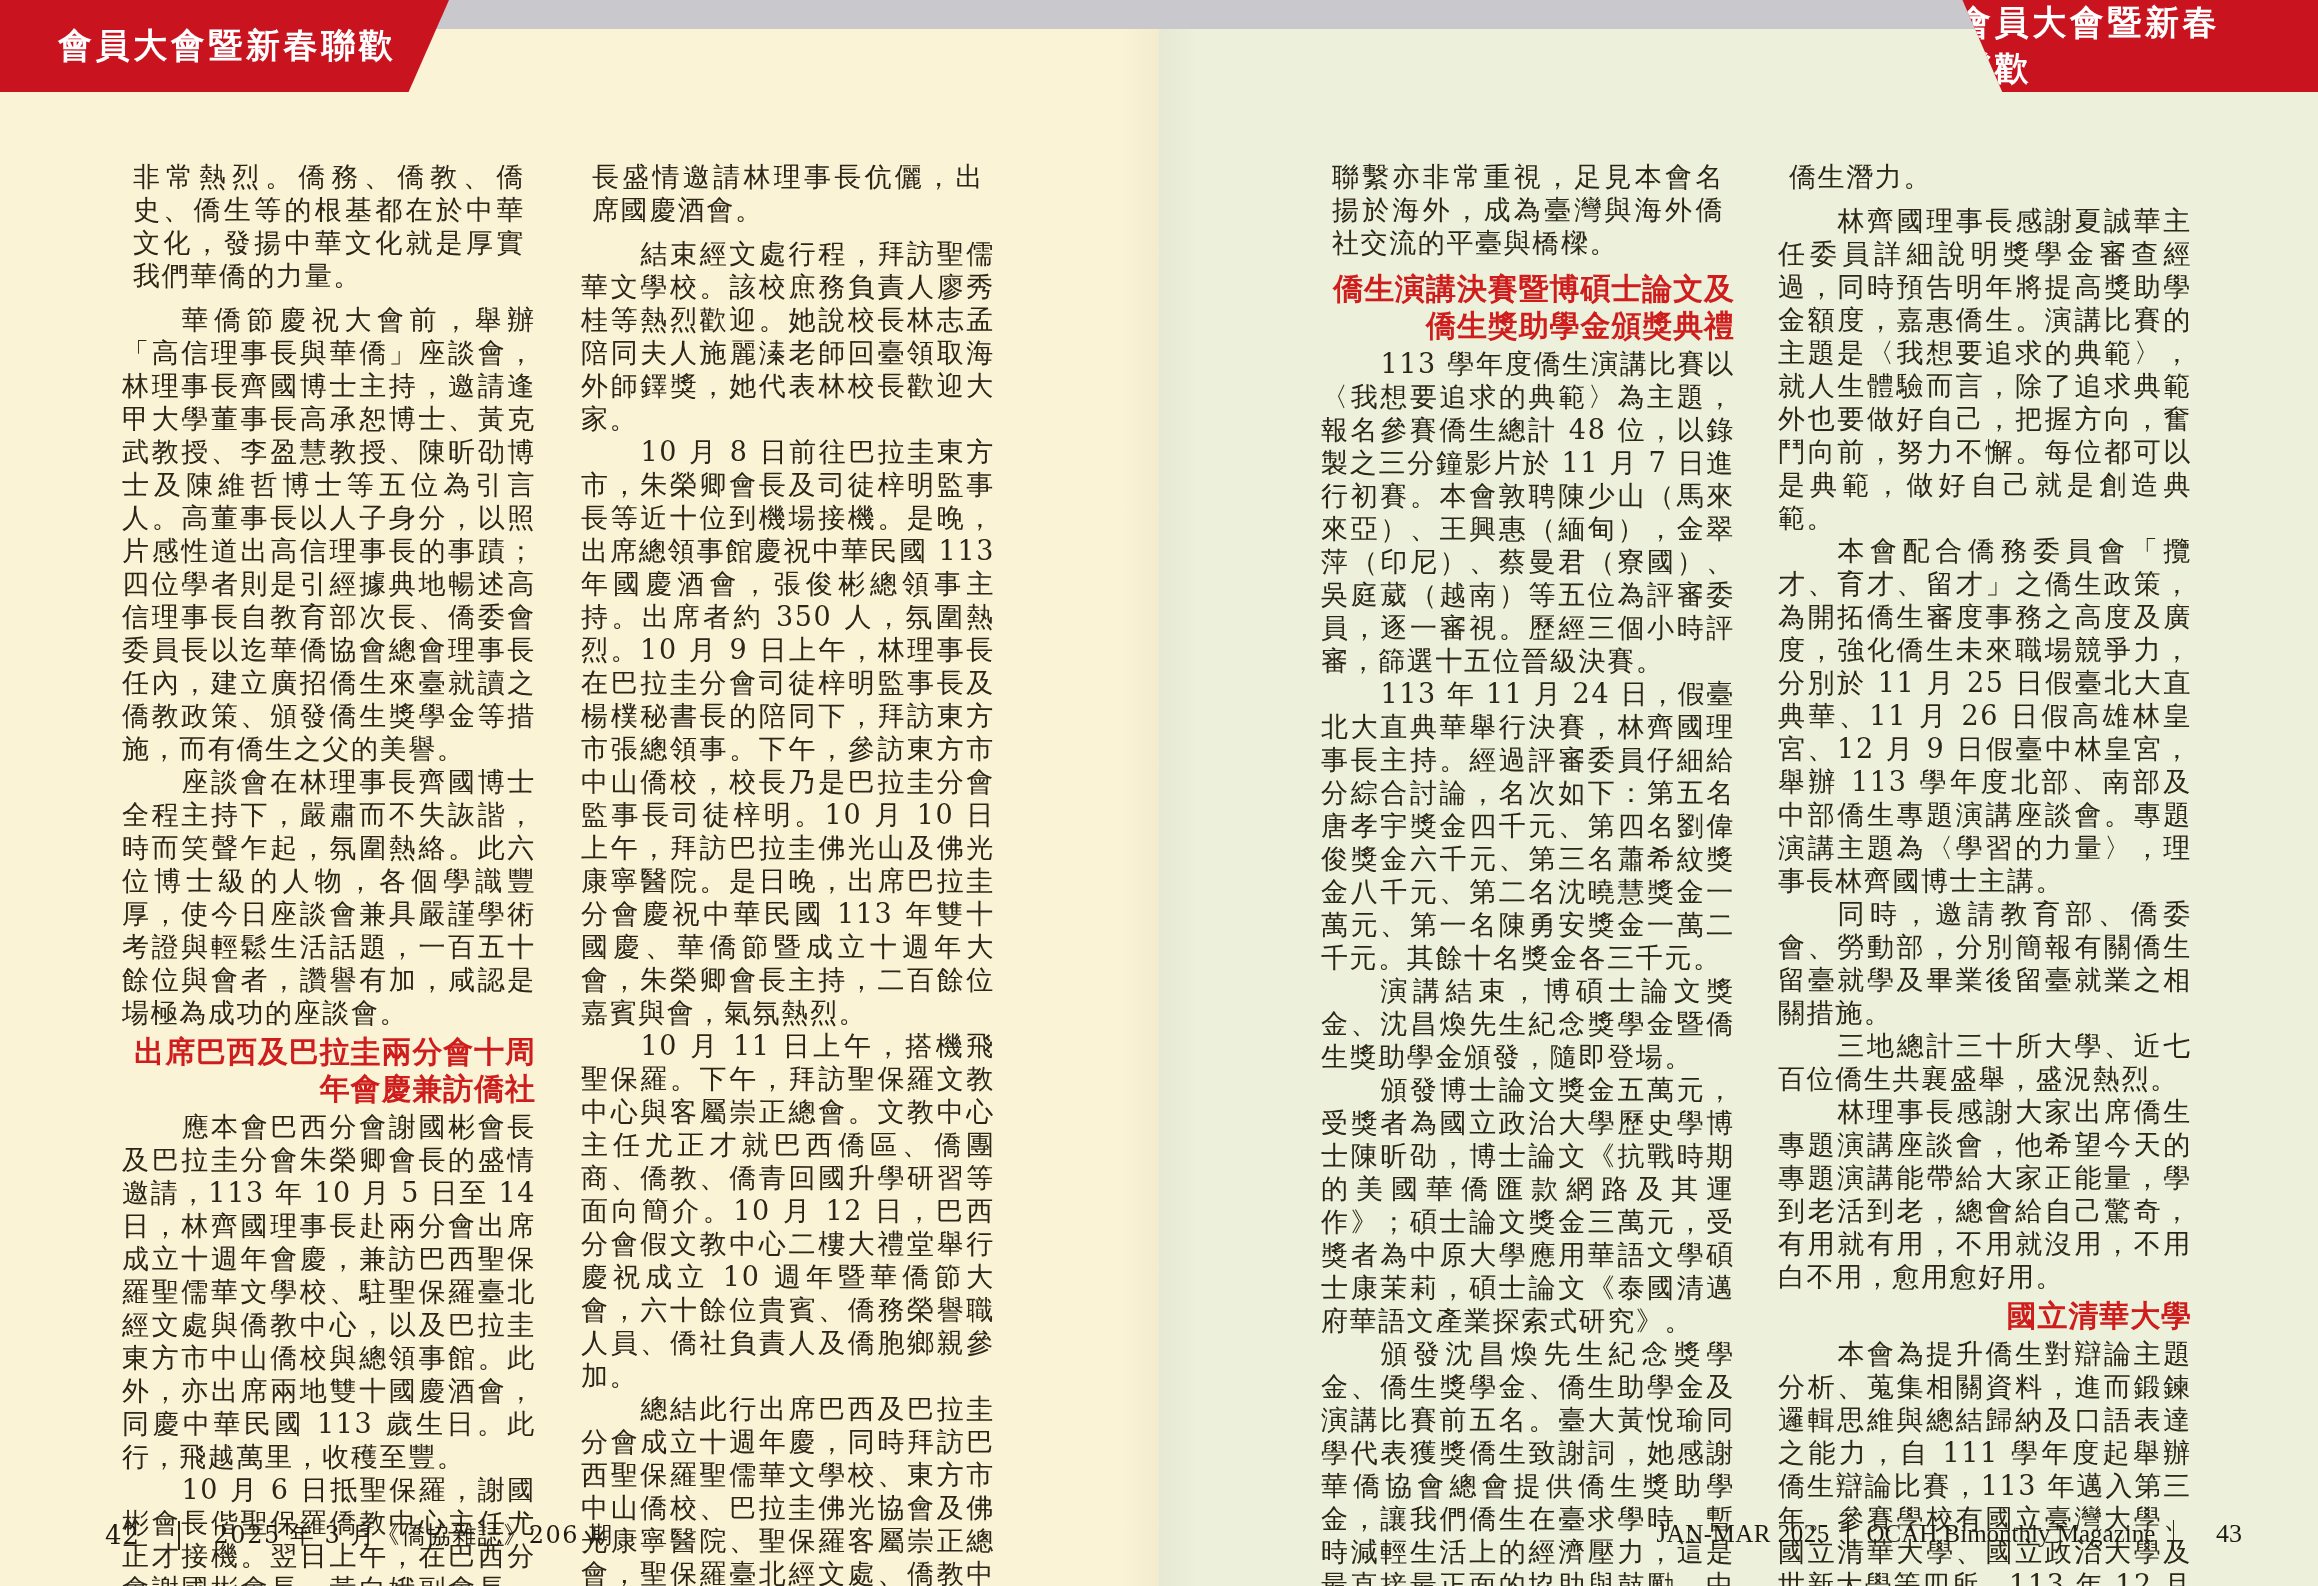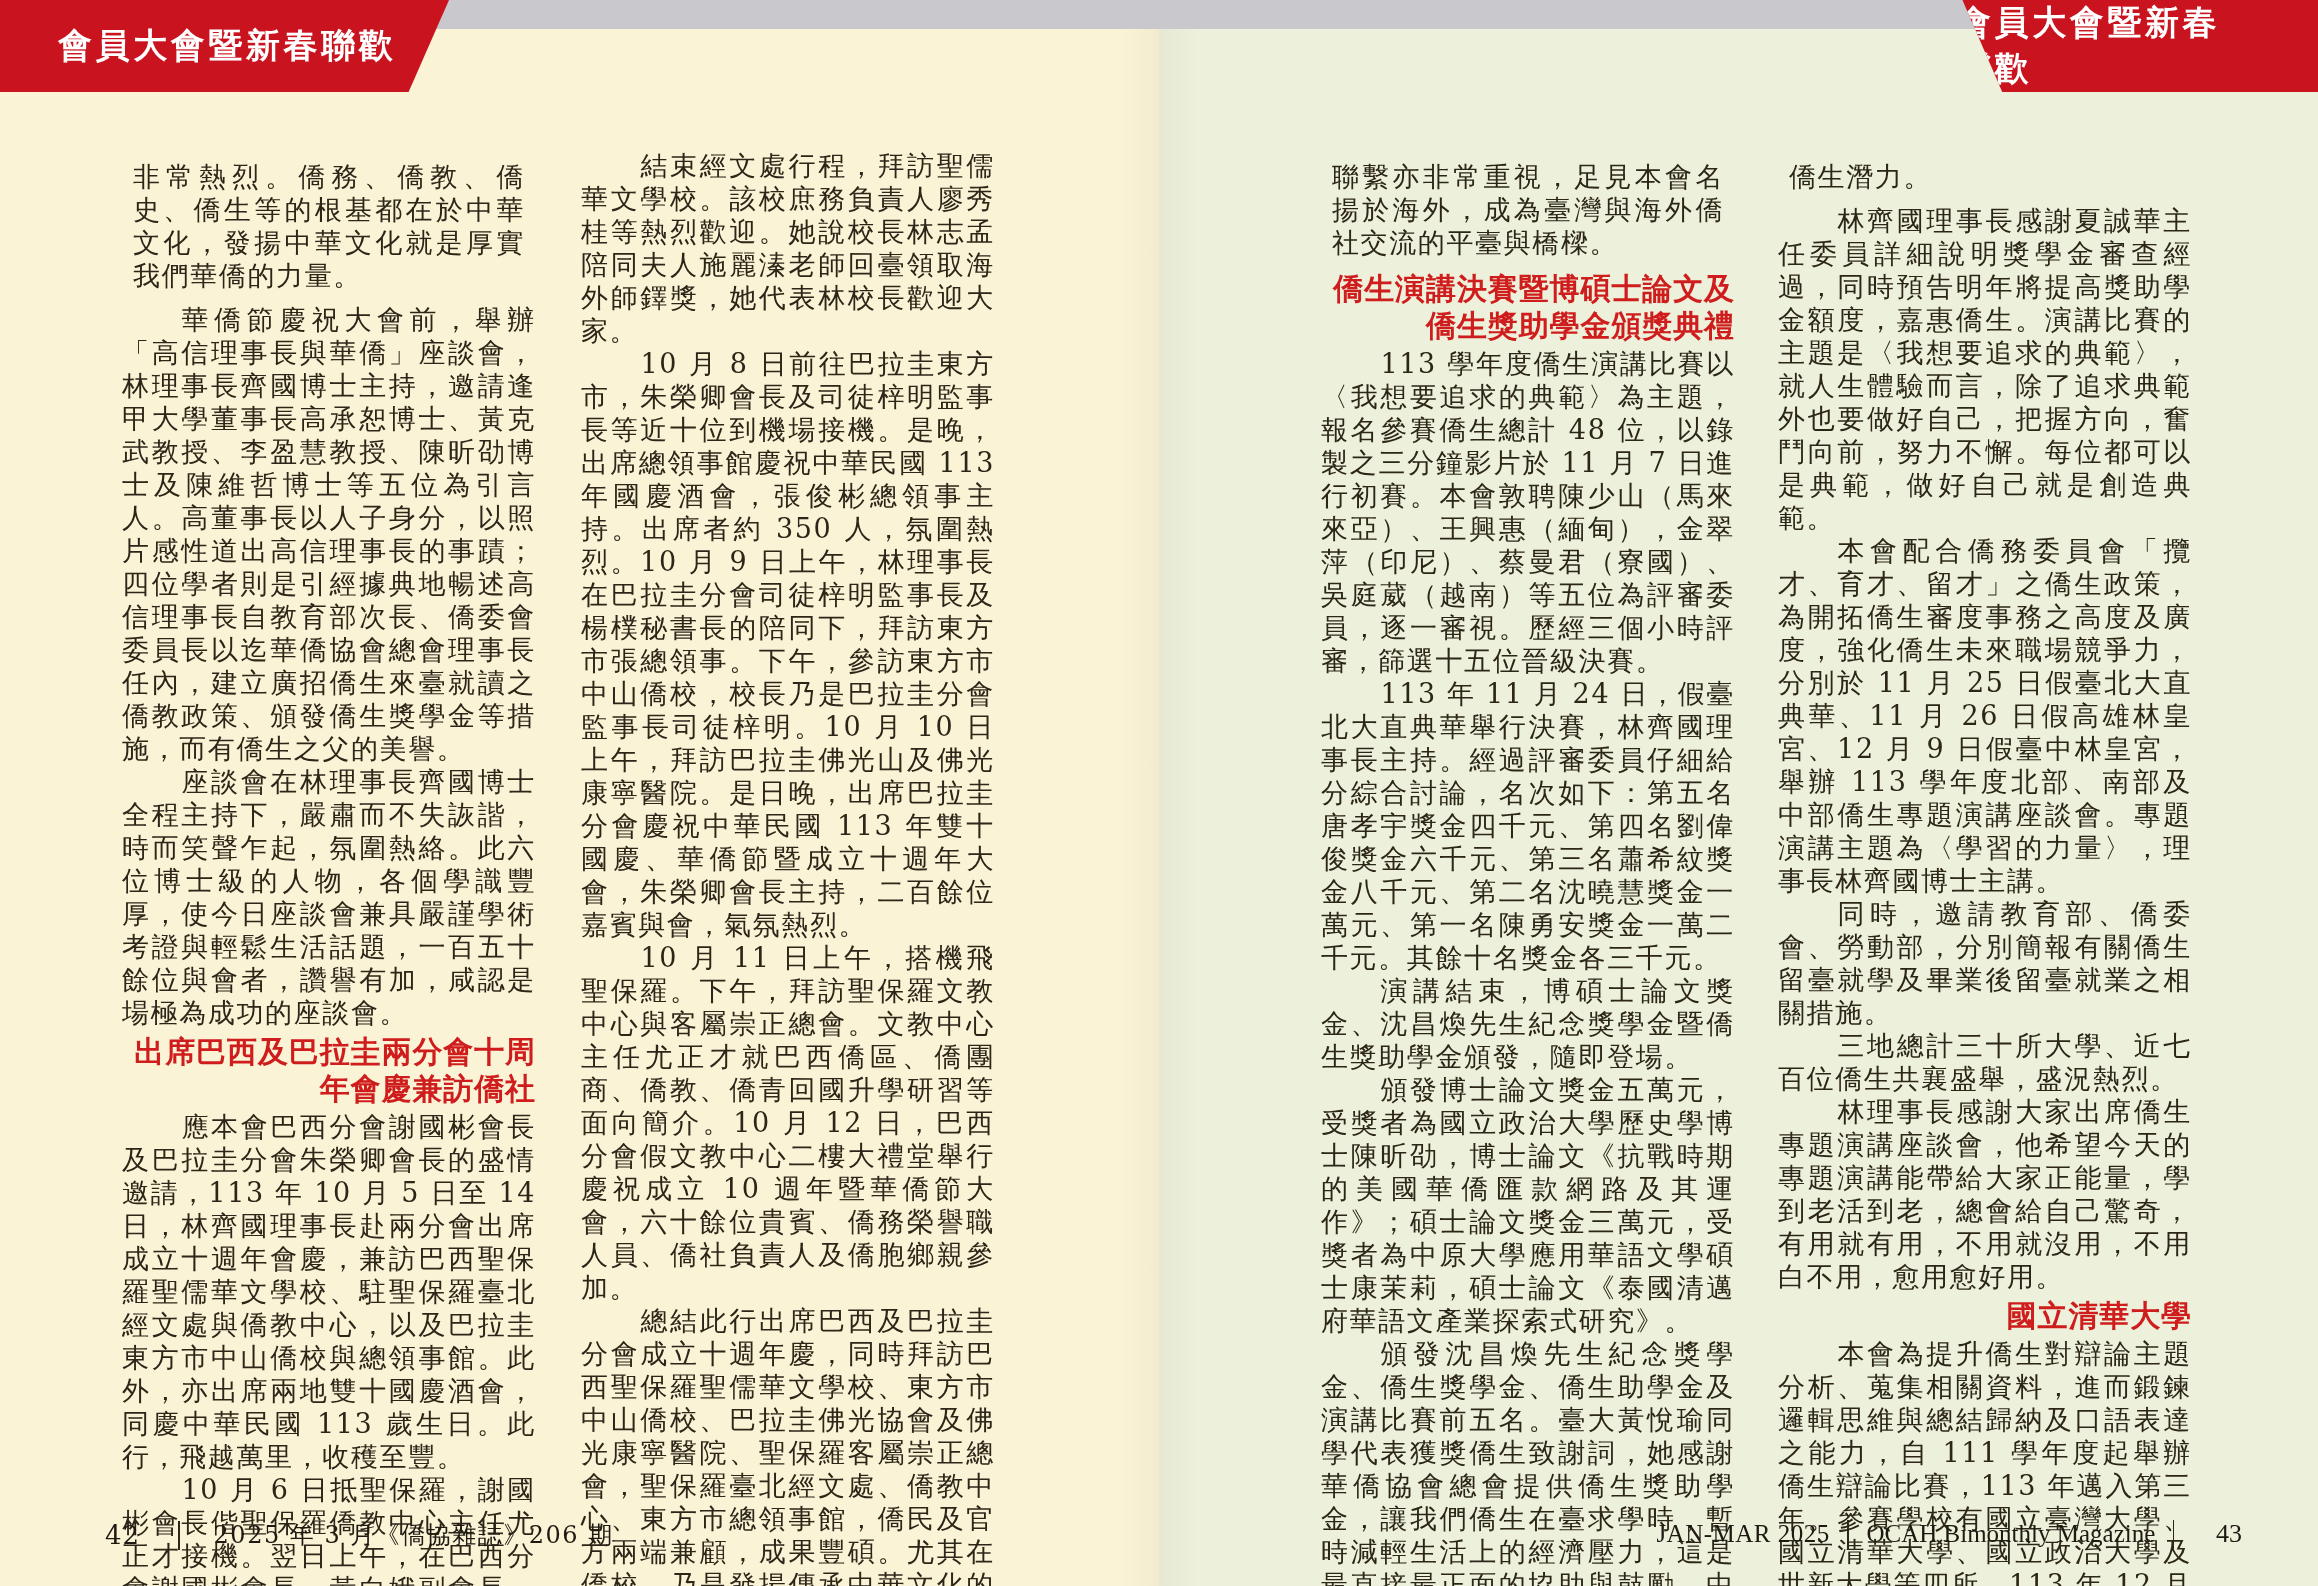--- a/index.html
+++ b/index.html
@@ -67,20 +67,21 @@
 
 <div id="col1" class="col">
     <div class="frag">非常熱烈。僑務、僑教、僑史、僑生等的根基都在於中華文化，發揚中華文化就是厚實我們華僑的力量。</div>
     <div class="para">華僑節慶祝大會前，舉辦「高信理事長與華僑」座談會，林理事長齊國博士主持，邀請逢甲大學董事長高承恕博士、黃克武教授、李盈慧教授、陳昕劭博士及陳維哲博士等五位為引言人。高董事長以人子身分，以照片感性道出高信理事長的事蹟；四位學者則是引經據典地暢述高信理事長自教育部次長、僑委會委員長以迄華僑協會總會理事長任內，建立廣招僑生來臺就讀之僑教政策、頒發僑生獎學金等措施，而有僑生之父的美譽。</div>
     <div class="para">座談會在林理事長齊國博士全程主持下，嚴肅而不失詼諧，時而笑聲乍起，氛圍熱絡。此六位博士級的人物，各個學識豐厚，使今日座談會兼具嚴謹學術考證與輕鬆生活話題，一百五十餘位與會者，讚譽有加，咸認是場極為成功的座談會。</div>
     <div class="heading">出席巴西及巴拉圭兩分會十周年會慶兼訪僑社</div>
     <div class="para">應本會巴西分會謝國彬會長及巴拉圭分會朱榮卿會長的盛情邀請，113 年 10 月 5 日至 14 日，林齊國理事長赴兩分會出席成立十週年會慶，兼訪巴西聖保羅聖儒華文學校、駐聖保羅臺北經文處與僑教中心，以及巴拉圭東方市中山僑校與總領事館。此外，亦出席兩地雙十國慶酒會，同慶中華民國 113 歲生日。此行，飛越萬里，收穫至豐。</div>
     <div class="para">10 月 6 日抵聖保羅，謝國彬會長偕聖保羅僑教中心主任尤正才接機。翌日上午，在巴西分會謝國彬會長、黃白娥副會長、監事長高建州、秘書長卞啟祥、文宣廖世秉、會計李麗霞、理事鄭淑真等一行陪同，拜訪我國駐聖保羅臺北經文處，受到處長馮光中熱情接待。馮處</div>
   </div>
 <div id="col2" class="col">
+    <div class="frag">長盛情邀請林理事長伉儷，出席國慶酒會。</div>
     <div class="para">結束經文處行程，拜訪聖儒華文學校。該校庶務負責人廖秀桂等熱烈歡迎。她說校長林志孟陪同夫人施麗溱老師回臺領取海外師鐸獎，她代表林校長歡迎大家。</div>
     <div class="para">10 月 8 日前往巴拉圭東方市，朱榮卿會長及司徒梓明監事長等近十位到機場接機。是晚，出席總領事館慶祝中華民國 113 年國慶酒會，張俊彬總領事主持。出席者約 350 人，氛圍熱烈。10 月 9 日上午，林理事長在巴拉圭分會司徒梓明監事長及楊樸秘書長的陪同下，拜訪東方市張總領事。下午，參訪東方市中山僑校，校長乃是巴拉圭分會監事長司徒梓明。10 月 10 日上午，拜訪巴拉圭佛光山及佛光康寧醫院。是日晚，出席巴拉圭分會慶祝中華民國 113 年雙十國慶、華僑節暨成立十週年大會，朱榮卿會長主持，二百餘位嘉賓與會，氣氛熱烈。</div>
     <div class="para">10 月 11 日上午，搭機飛聖保羅。下午，拜訪聖保羅文教中心與客屬崇正總會。文教中心主任尤正才就巴西僑區、僑團商、僑教、僑青回國升學研習等面向簡介。10 月 12 日，巴西分會假文教中心二樓大禮堂舉行慶祝成立 10 週年暨華僑節大會，六十餘位貴賓、僑務榮譽職人員、僑社負責人及僑胞鄉親參加。</div>
     <div class="para">總結此行出席巴西及巴拉圭分會成立十週年慶，同時拜訪巴西聖保羅聖儒華文學校、東方市中山僑校、巴拉圭佛光協會及佛光康寧醫院、聖保羅客屬崇正總會，聖保羅臺北經文處、僑教中心、東方市總領事館，僑民及官方兩端兼顧，成果豐碩。尤其在僑校，乃是發揚傳承中華文化的基地，僑民子弟熱衷學習漢語及中華文化，本會可透過此二分會宣導僑僑民子弟來臺灣就讀，接受中華文化的洗禮。官方單位對本會與海外僑社</div>
   </div>
 <div id="col3" class="col">
     <div class="frag">聯繫亦非常重視，足見本會名揚於海外，成為臺灣與海外僑社交流的平臺與橋樑。</div>
     <div class="heading">僑生演講決賽暨博碩士論文及僑生獎助學金頒獎典禮</div>
     <div class="para">113 學年度僑生演講比賽以〈我想要追求的典範〉為主題，報名參賽僑生總計 48 位，以錄製之三分鐘影片於 11 月 7 日進行初賽。本會敦聘陳少山（馬來來亞）、王興惠（緬甸），金翠萍（印尼）、蔡曼君（寮國）、吳庭葳（越南）等五位為評審委員，逐一審視。歷經三個小時評審，篩選十五位晉級決賽。</div>
     <div class="para">113 年 11 月 24 日，假臺北大直典華舉行決賽，林齊國理事長主持。經過評審委員仔細給分綜合討論，名次如下：第五名唐孝宇獎金四千元、第四名劉偉俊獎金六千元、第三名蕭希紋獎金八千元、第二名沈曉慧獎金一萬元、第一名陳勇安獎金一萬二千元。其餘十名獎金各三千元。</div>

